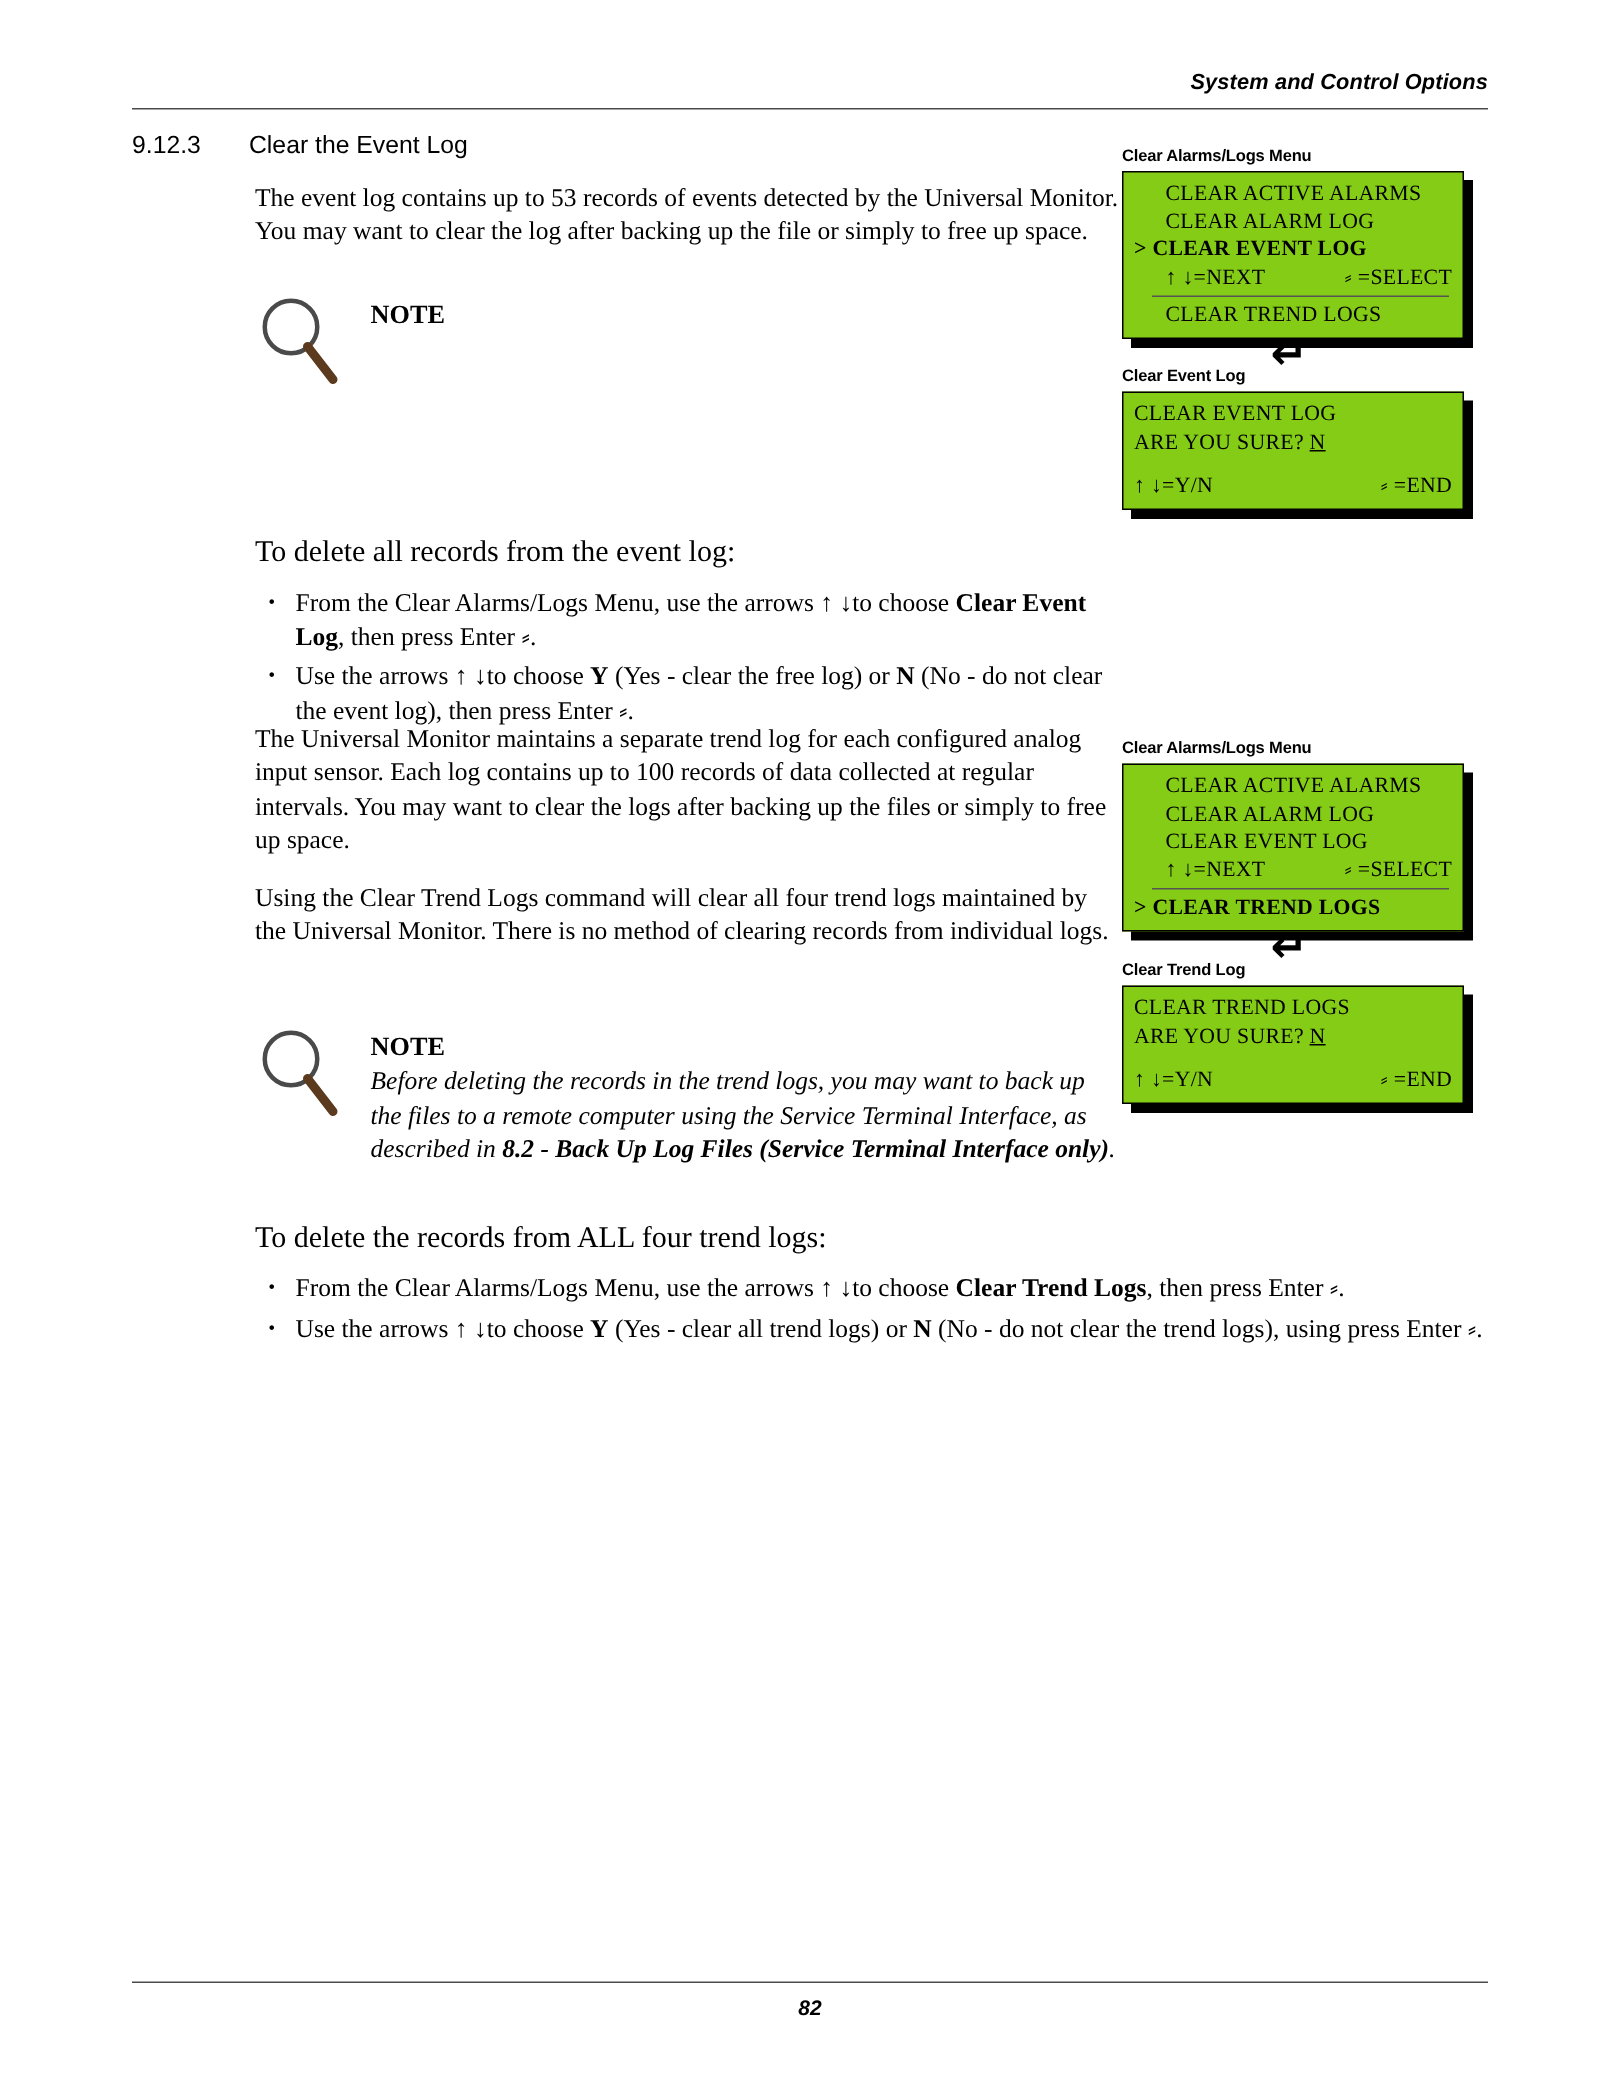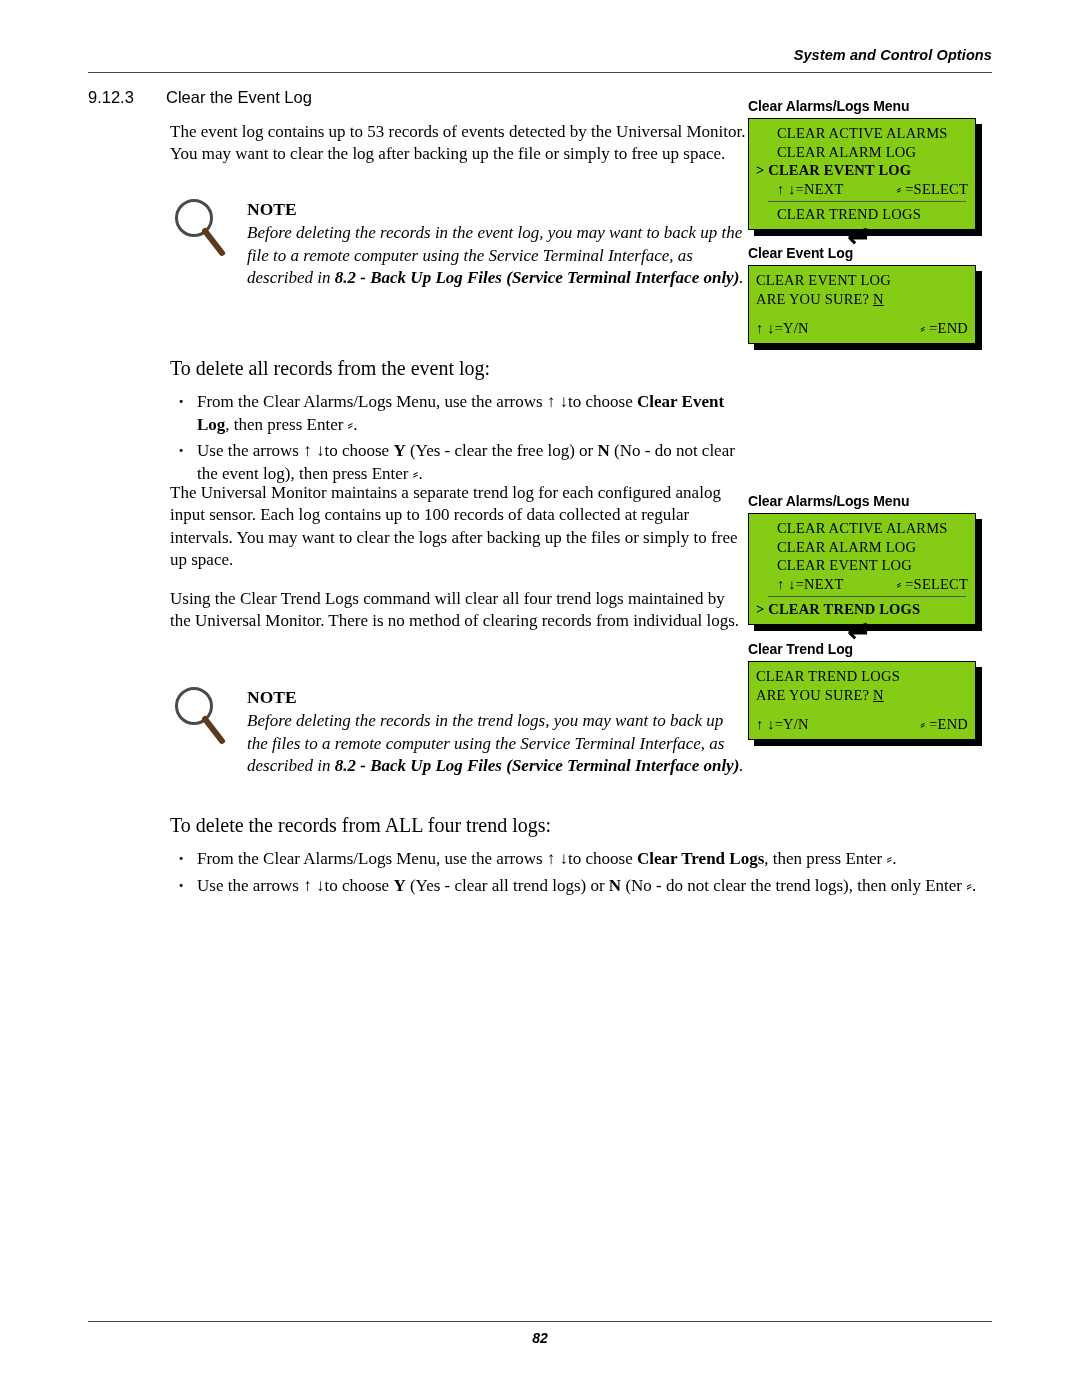--- a/index.html
+++ b/index.html
@@ -151,21 +151,21 @@
   }
 
   
   .fig {
     position: absolute;
     left: 748px;
   }
   .fig-label {
     font-family: "Liberation Sans", sans-serif;
     font-weight: bold;
-    font-size: 14px;
+    font-size: 11px;
     letter-spacing: -0.1px;
     margin-bottom: 4px;
     white-space: nowrap;
   }
   .lcd {
     position: relative;
     width: 228px;
     box-sizing: border-box;
     border: 1.5px solid #000;
     background: #84cc16;
@@ -224,21 +224,20 @@
 
 <div class="section" style="top:200px;">
   <div class="note">
     <div class="note-icon">
       <svg viewBox="0 0 62 66" width="62" height="66" xmlns="http://www.w3.org/2000/svg">
         <circle cx="24" cy="21" r="17.5" fill="none" stroke="#4a4a4a" stroke-width="3"></circle>
         <line x1="35" y1="34" x2="52" y2="56" stroke="#5b3a1e" stroke-width="6" stroke-linecap="round"></line>
       </svg>
     </div>
     <div class="note-title">NOTE</div>
-    <div class="note-body"><span>Before deleting the records in the event log, you may want to back up the file to a remote computer using the Service Terminal Interface, as described in </span><b>8.2 - Back Up Log Files (Service Terminal Interface only)</b><span>.</span></div>
   </div>
 </div>
 
 <div class="section" style="top:355px;">
   <div class="lead-in">To delete all records from the event log:</div>
   <ul class="bullets">
     <li><span>From the Clear Alarms/Logs Menu, use the arrows ↑ ↓to choose </span><b>Clear Event Log</b><span>, then press Enter ⸗.</span></li>
     <li><span>Use the arrows ↑ ↓to choose </span><b>Y</b><span> (Yes - clear the free log) or </span><b>N</b><span> (No - do not clear the event log), then press Enter ⸗.</span></li>
   </ul>
 </div>
@@ -260,21 +259,21 @@
     </div>
     <div class="note-title">NOTE</div>
     <div class="note-body"><span>Before deleting the records in the trend logs, you may want to back up the files to a remote computer using the Service Terminal Interface, as described in </span><b>8.2 - Back Up Log Files (Service Terminal Interface only)</b><span>.</span></div>
   </div>
 </div>
 
 <div class="section wide" style="top:812px;">
   <div class="lead-in">To delete the records from ALL four trend logs:</div>
   <ul class="bullets">
     <li><span>From the Clear Alarms/Logs Menu, use the arrows ↑ ↓to choose </span><b>Clear Trend Logs</b><span>, then press Enter ⸗.</span></li>
-    <li><span>Use the arrows ↑ ↓to choose </span><b>Y</b><span> (Yes - clear all trend logs) or </span><b>N</b><span> (No - do not clear the trend logs), then only Enter ⸗.</span></li>
+    <li><span>Use the arrows ↑ ↓to choose </span><b>Y</b><span> (Yes - clear all trend logs) or </span><b>N</b><span> (No - do not clear the trend logs), using press Enter ⸗.</span></li>
   </ul>
 </div>
 
 <div class="fig" style="top:98px;">
   <div class="fig-label">Clear Alarms/Logs Menu</div>
   <div class="lcd">
     <div class="row indent">CLEAR ACTIVE ALARMS</div>
     <div class="row indent">CLEAR ALARM LOG</div>
     <div class="row bold">&gt; CLEAR EVENT LOG</div>
     <div class="split row indent">

